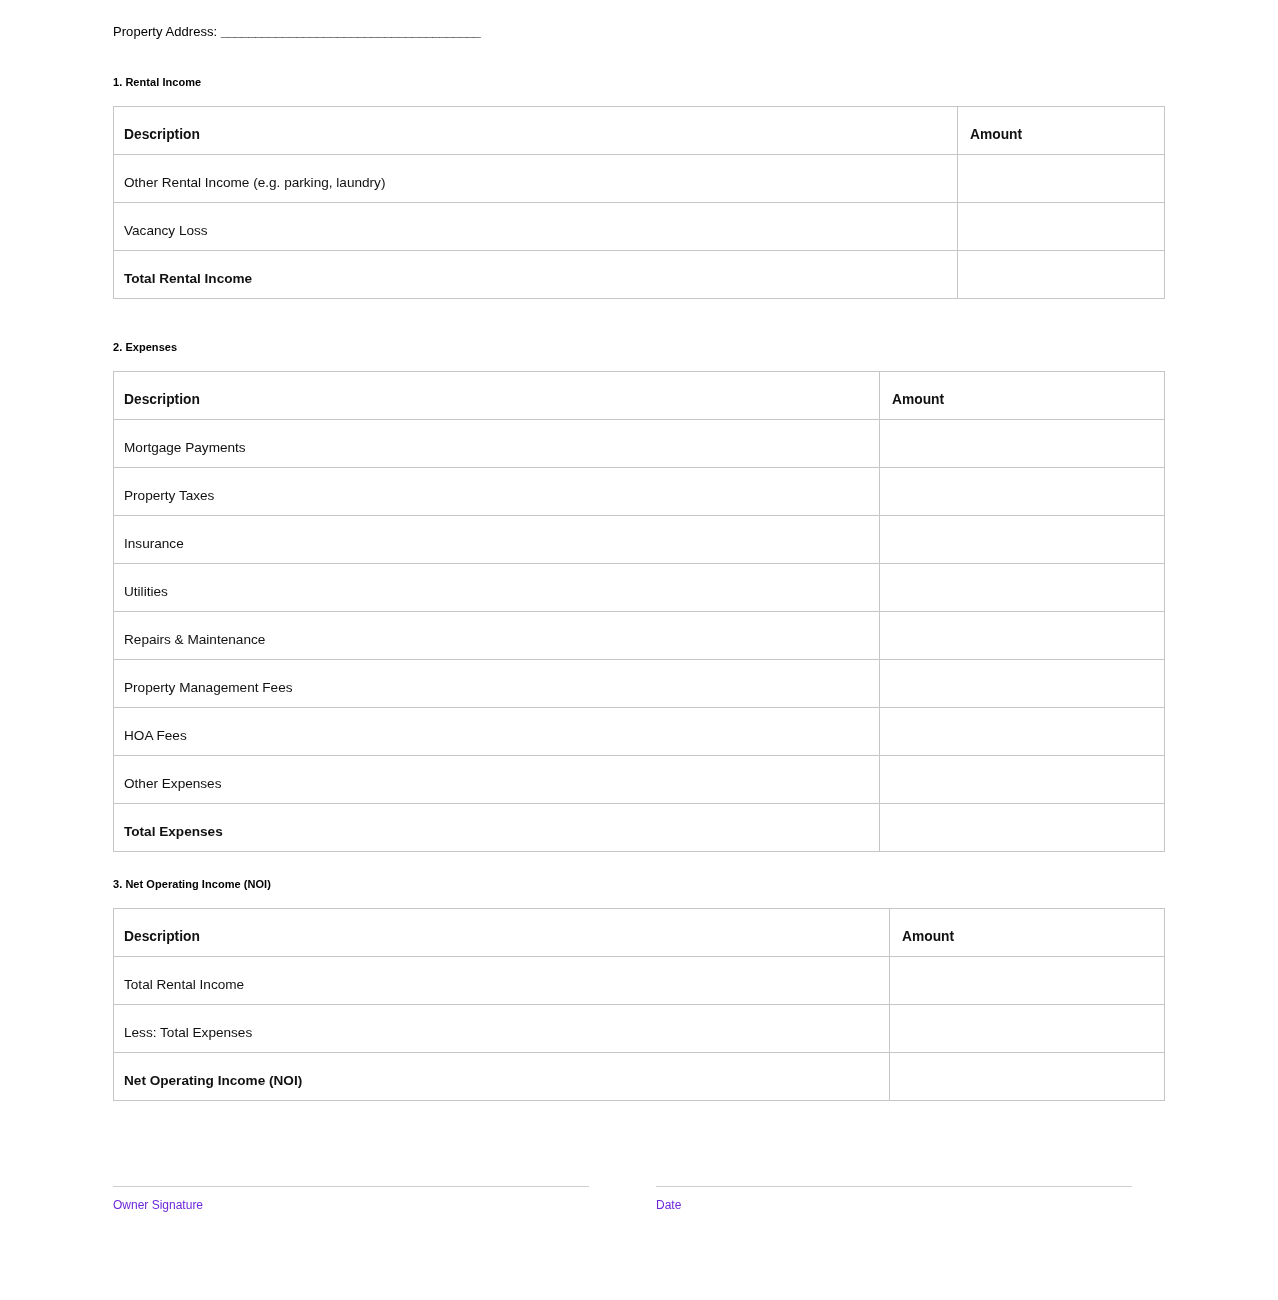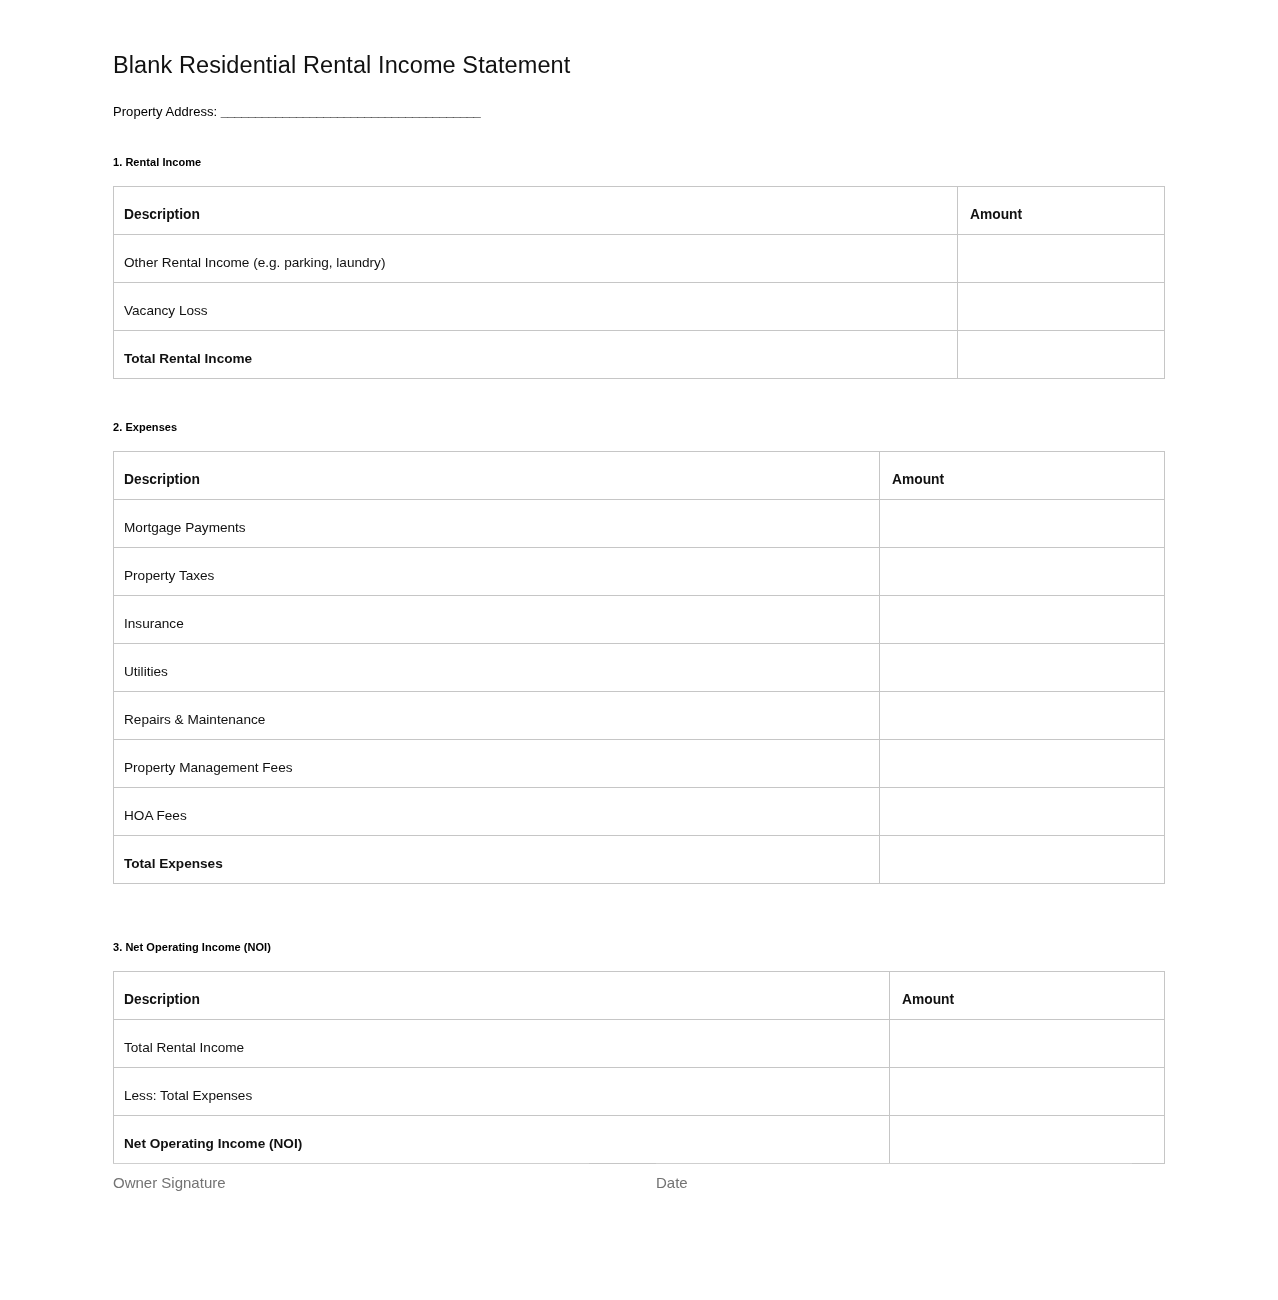--- a/index.html
+++ b/index.html
@@ -51,21 +51,21 @@
   
   .section-heading {
     font-size: 11px;
     font-weight: bold;
     margin: 0;
     line-height: 19px;
     letter-spacing: 0.05px;
   }
   .sec1 { margin-top: 33px; }
   .sec2 { margin-top: 39px; }
-  .sec3 { margin-top: 54px; }
+  .sec3 { margin-top: 23px; }
 
   
   table.sheet {
     width: 1051px;
     border-collapse: collapse;
     table-layout: fixed;
     margin-top: 14px;
     font-size: 13.6px;
   }
   table.sheet th,
@@ -106,32 +106,31 @@
   }
   .sig-owner { left: 0; width: 476px; }
   .sig-date  { left: 543px; width: 476px; }
   .sig-line {
     border-top: 1px solid #cfcfcf;
     height: 0;
     width: 100%;
   }
   .sig-label {
     margin-top: 10px;
-    font-size: 15px;
+    font-size: 12px;
     line-height: 17px;
-    color: #737373;
+    color: #6d28d9;
     font-weight: 400;
   }
 </style>
 </head>
 <body>
 
 <div class="page">
 
-  <h1 class="doc-title">Blank Residential Rental Income Statement</h1>
 
   <div class="meta-block">
     <div class="meta-row"><span class="meta-label">Property Address:</span> <span class="meta-rule">______________________________________</span></div>
   </div>
 
   <h2 class="section-heading sec1">1. Rental Income</h2>
 
   <table class="sheet">
     <colgroup>
         <col style="width:844px">
@@ -192,20 +191,24 @@
       <tr>
         <td>Repairs &amp; Maintenance</td>
         <td class="amount-cell"></td>
       </tr>
       <tr>
         <td>Property Management Fees</td>
         <td class="amount-cell"></td>
       </tr>
       <tr>
         <td>HOA Fees</td>
+        <td class="amount-cell"></td>
+      </tr>
+      <tr>
+        <td>Other Expenses</td>
         <td class="amount-cell"></td>
       </tr>
       <tr class="total-row">
         <td>Total Expenses</td>
         <td class="amount-cell"></td>
       </tr>
     </tbody>
   </table>
 
   <h2 class="section-heading sec3">3. Net Operating Income (NOI)</h2>

